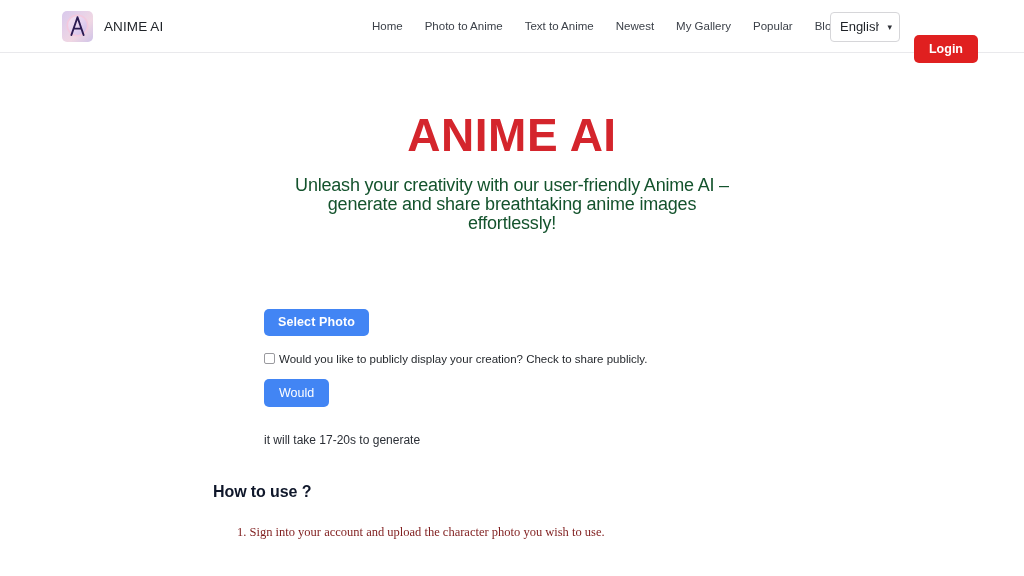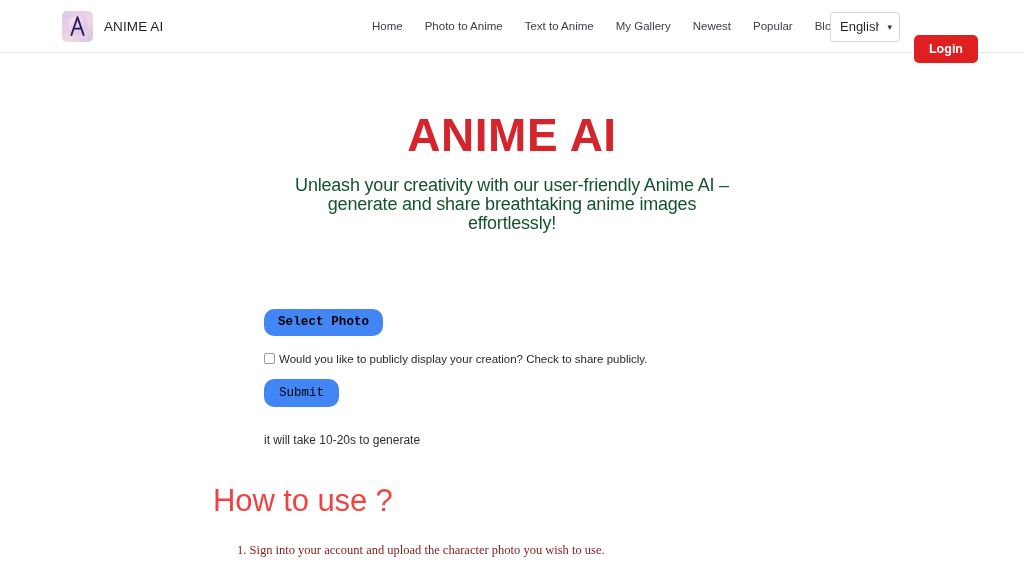--- a/index.html
+++ b/index.html
@@ -142,24 +142,24 @@
     letter-spacing: -0.2px;
   }
 
   
   .form-area {
     margin-top: 76px;
     padding-left: 264px;
   }
   .btn-blue {
     background: #4285f4;
-    color: #000000;
+    color: #ffffff;
     border: none;
-    border-radius: 10px;
-    font-family: Liberation Mono, monospace;
+    border-radius: 5px;
+    font-family: Liberation Sans, sans-serif;
     cursor: pointer;
     display: inline-block;
   }
   .select-photo-btn {
     font-size: 12.5px;
     font-weight: bold;
     height: 27px;
     padding: 0 14px;
     letter-spacing: 0.1px;
   }
@@ -196,23 +196,23 @@
     color: #2b2f36;
   }
 
   
   .howto {
     margin-top: 36px;
     padding-left: 213px;
   }
   .howto-title {
     margin: 0;
-    font-size: 31px;
-    font-weight: normal;
-    color: #ef4444;
+    font-size: 16px;
+    font-weight: bold;
+    color: #0f172a;
     letter-spacing: -0.1px;
   }
   .howto-list {
     margin: 22px 0 0 0;
     padding-left: 24px;
     list-style: none;
   }
   .howto-item {
     font-size: 12.5px;
     color: #7f1d1d;
@@ -240,22 +240,22 @@
         <path d="M15.5 6.2 L9.4 24 M15.5 6.2 L21.6 24 M11.6 17.6 L19.4 17.6" stroke="#2b1b52" stroke-width="1.9" fill="none" stroke-linecap="round" stroke-linejoin="round"></path>
       </svg>
     </div>
     <span class="brand-name">ANIME AI</span>
   </div>
 
   <nav class="nav">
     <a class="nav-link">Home</a>
     <a class="nav-link">Photo to Anime</a>
     <a class="nav-link">Text to Anime</a>
+    <a class="nav-link">Newest</a>
     <a class="nav-link">My Gallery</a>
-    <a class="nav-link">Newest</a>
     <a class="nav-link">Popular</a>
     <a class="nav-link">Blog</a>
     <a class="nav-link">Pricing</a>
   </nav>
 
   <div class="header-right">
     <span class="select-wrap">
       <select class="lang-select">
         <option>English</option>
       </select>
@@ -272,24 +272,24 @@
 
 <section class="form-area">
   <button class="btn-blue select-photo-btn">Select Photo</button>
 
   <div class="check-row">
     <span class="check-box"></span>
     <span class="check-label">Would you like to publicly display your creation? Check to share publicly.</span>
   </div>
 
   <div>
-    <button class="btn-blue submit-btn">Submit</button>
-  </div>
-
-  <div class="hint">it will take 10-20s to generate</div>
+    <button class="btn-blue submit-btn">Would</button>
+  </div>
+
+  <div class="hint">it will take 17-20s to generate</div>
 </section>
 
 <section class="howto">
   <h2 class="howto-title">How to use ?</h2>
   <ul class="howto-list">
     <li class="howto-item">1. Sign into your account and upload the character photo you wish to use.</li>
   </ul>
 </section>
 
 </body></html>

